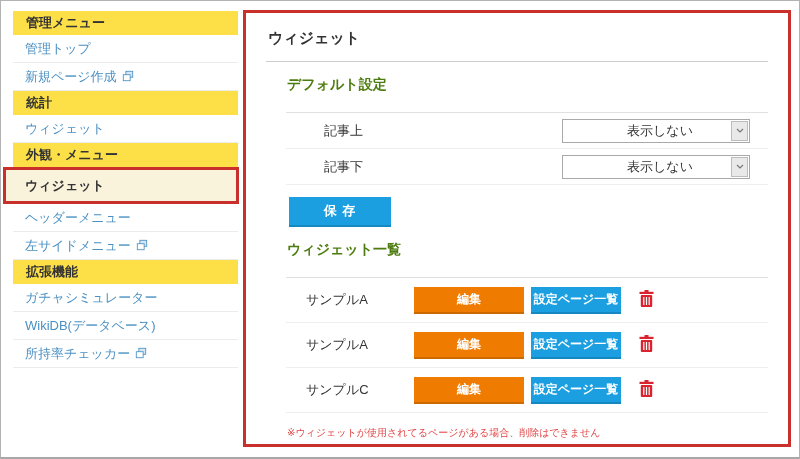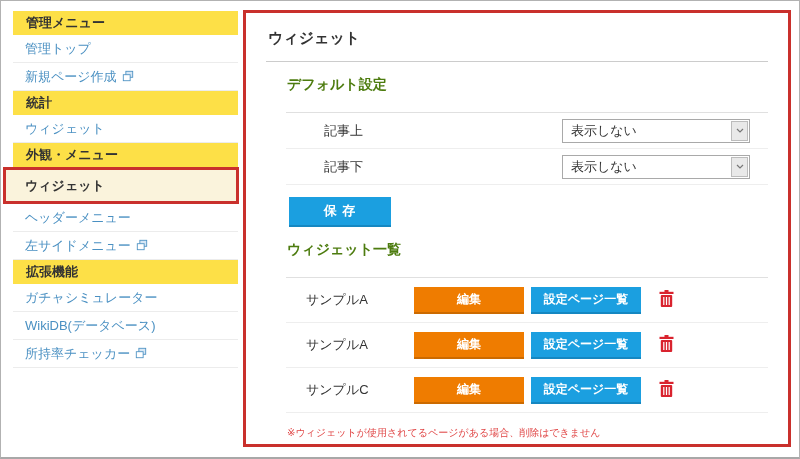--- a/index.html
+++ b/index.html
@@ -75,20 +75,21 @@
     font-size: 13px; color: #333;
   }
   .fake-select {
     width: 188px; height: 24px;
     border: 1px solid #a9a9a9; background: #fff;
     display: flex; align-items: center;
     position: relative;
     font-size: 13px; color: #333;
     padding-left: 8px;
     cursor: pointer;
+    justify-content: center;
   }
   .fake-select .arrow-box {
     position: absolute; right: 1px; top: 1px; bottom: 1px; width: 17px;
     background: #e9e9e9; border: 1px solid #bcbcbc;
     display: flex; align-items: center; justify-content: center;
   }
   button { font-family: inherit; cursor: pointer; border: none; color: #fff; font-weight: bold; }
   .btn-save {
     display: block;
     margin: 12px 0 0 3px;
@@ -102,21 +103,21 @@
     border-bottom: 1px solid #eee;
     font-size: 13px; color: #333;
   }
   .widget-name { width: 128px; padding-left: 20px; }
   .btn-edit {
     width: 110px; height: 27px;
     background: #ef7c00; border-bottom: 2px solid #cc6a00;
     font-size: 12px;
   }
   .btn-pages {
-    width: 110px; height: 27px;
+    width: 90px; height: 27px;
     background: #1b9fe0; border-bottom: 2px solid #1587c1;
     font-size: 12px; margin-left: 7px;
   }
   .btn-trash {
     background: none; border: none; margin-left: 16px;
     width: 18px; height: 18px; padding: 0;
     display: flex; align-items: center; justify-content: center;
   }
   .note {
     color: #e04646; font-size: 10px;

